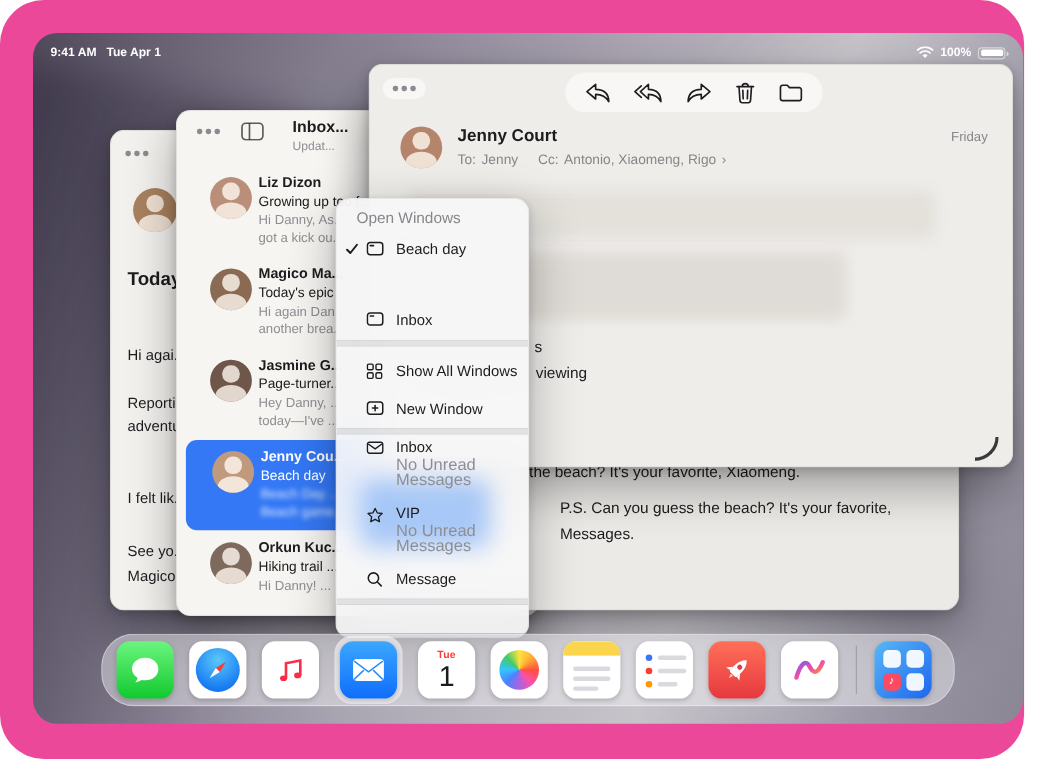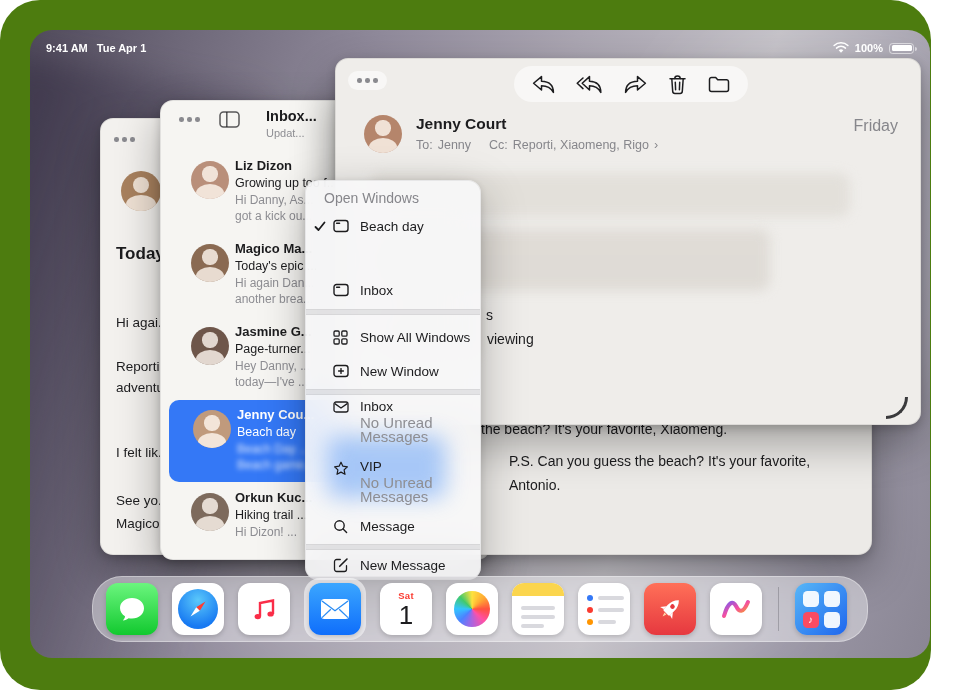--- a/index.html
+++ b/index.html
@@ -2,21 +2,21 @@
 <html><head>
 <meta charset="utf-8">
 <style>
   * { margin:0; padding:0; box-sizing:border-box; }
   body {
     width:960px; height:690px; background:#ffffff;
     font-family:"Liberation Sans","DejaVu Sans",sans-serif;
     -webkit-font-smoothing:antialiased; overflow:hidden;
   }
   
-  .device { position:relative; width:931px; height:690px; background:#4d7c0f; border-radius:40px; }
+  .device { position:relative; width:931px; height:690px; background:#ec4899; border-radius:40px; }
   .screen { position:absolute; left:30px; top:30px; width:900px; height:628px;
     border-radius:22px; overflow:hidden;
     background:linear-gradient(108deg,#514b5c 0%,#6e6879 14%,#908a9b 32%,#aba6b2 50%,#c0bdc4 68%,#9b97a6 86%,#8a8694 100%); }
   .wp-shape1 { position:absolute; left:-70px; top:40px; width:260px; height:640px;
     background:linear-gradient(100deg,rgba(45,38,60,.55),rgba(45,38,60,0)); transform:rotate(9deg); filter:blur(16px); }
   .wp-shape2 { position:absolute; right:-60px; top:-20px; width:340px; height:420px;
     background:rgba(255,255,255,.16); filter:blur(46px); border-radius:50%; }
   .wp-shape3 { position:absolute; left:180px; bottom:-40px; width:600px; height:180px;
     background:rgba(255,255,255,.12); filter:blur(40px); border-radius:50%; }
 
@@ -78,21 +78,21 @@
   .win-msg { left:305px; top:28px; width:586px; height:367px; background:#efedea; }
   .win-msg .dots-wrap { position:absolute; left:12px; top:12px; }
   .toolbar { position:absolute; left:178px; top:7px; width:234px; height:36px;
     background:rgba(255,255,255,.55); border-radius:18px; display:flex; align-items:center;
     justify-content:space-between; padding:0 18px; color:#1d1d1f; }
   .tb-btn { display:flex; align-items:center; }
   .msg-avatar { position:absolute; left:28px; top:56px; width:38px; height:38px; background:#b5856b; }
   .msg-sender { position:absolute; left:80px; top:56px; font-size:15.5px; font-weight:700; color:#1c1c1e; }
   .msg-meta { position:absolute; left:80px; top:79px; font-size:12.5px; color:#86868b; display:flex; gap:5px; }
   .msg-meta b { font-weight:400; color:#86868b; }
-  .msg-date { position:absolute; right:22px; top:58px; font-size:16px; color:#86868b; }
+  .msg-date { position:absolute; right:22px; top:58px; font-size:12px; color:#86868b; }
   .blob { position:absolute; border-radius:10px; filter:blur(6px); }
   .blob-a { left:34px; top:114px; width:480px; height:44px; background:#e1ded8; opacity:.85; }
   .blob-b { left:34px; top:170px; width:400px; height:62px; background:#ddd9d3; opacity:.85; }
   .blob-c { left:34px; top:244px; width:110px; height:56px; background:#e1ded8; opacity:.8; }
   .frag { position:absolute; font-size:14px; color:#1c1c1e; }
   .frag1 { left:150px; top:248px; }
   .frag2 { left:151px; top:272px; }
   .curl { position:absolute; right:12px; bottom:5px; width:22px; height:22px;
     border-right:3.5px solid #3a3a3c; border-bottom:3.5px solid #3a3a3c;
     border-bottom-right-radius:100%; }
@@ -238,29 +238,29 @@
         <div class="avatar" style="background:#c09a7c"></div>
         <div class="sender">Jenny Cou...</div>
         <div class="subject">Beach day</div>
         <div class="preview p1">Beach Day ...</div>
         <div class="preview p2">Beach game...</div>
       </div>
       <div class="mrow" style="top:382px">
         <div class="avatar" style="background:#7d6a5c"></div>
         <div class="sender">Orkun Kuc...</div>
         <div class="subject">Hiking trail ...</div>
-        <div class="preview p1">Hi Dizon! ...</div>
+        <div class="preview p1">Hi Danny! ...</div>
       </div>
     </div>
 
     <div class="win win-beach">
       <div class="beach-blur"></div>
       <div class="beach-line" style="left:168px; top:362px">P.S. Can you guess the beach? It's your favorite,</div>
       <div class="beach-line" style="left:140px; top:330px">the beach? It's your favorite, Xiaomeng.</div>
-      <div class="beach-line" style="left:168px; top:386px">Antonio.</div>
+      <div class="beach-line" style="left:168px; top:386px">Messages.</div>
     </div>
 
     <div class="win win-msg">
       <div class="dots-wrap pill">
         <div class="dots">
             <i></i>
             <i></i>
             <i></i>
           </div>
       </div>
@@ -298,21 +298,21 @@
           </svg>
         </span>
       </div>
       <div class="avatar msg-avatar"></div>
       <div class="msg-sender">Jenny Court</div>
       <div class="msg-meta">
         <b>To:</b>
         <span>Jenny</span>
         <span style="width:8px"></span>
         <b>Cc:</b>
-        <span>Reporti, Xiaomeng, Rigo</span>
+        <span>Antonio, Xiaomeng, Rigo</span>
         <span>›</span>
       </div>
       <div class="msg-date">Friday</div>
       <div class="blob blob-a"></div>
       <div class="blob blob-b"></div>
       <div class="blob blob-c"></div>
       <div class="frag frag1">s</div>
       <div class="frag frag2">viewing</div>
       <div class="curl"></div>
     </div>
@@ -410,30 +410,20 @@
           <svg width="15" height="15" viewBox="0 0 15 15" fill="none" stroke="#1c1c1e" stroke-width="1.4" stroke-linecap="round">
               <circle cx="6.5" cy="6.5" r="4.7"></circle>
               <path d="M10.1 10.1 L13.6 13.6"></path>
             </svg>
         </span>
         <span class="mlabel">Message</span>
       </div>
 
       <div class="msep" style="top:363px"></div>
 
-      <div class="menu-row" style="top:371px; height:26px">
-        <span class="mcheck"></span>
-        <span class="micon">
-          <svg width="16" height="16" viewBox="0 0 16 16" fill="none" stroke="#1c1c1e" stroke-width="1.3" stroke-linecap="round">
-            <path d="M13.5 8.7 V12.3 a2.2 2.2 0 0 1 -2.2 2.2 H3.7 a2.2 2.2 0 0 1 -2.2 -2.2 V4.7 a2.2 2.2 0 0 1 2.2 -2.2 H7.3"></path>
-            <path d="M6.7 9.3 L14 2" stroke-width="1.6"></path>
-          </svg>
-        </span>
-        <span class="mlabel">New Message</span>
-      </div>
     </div>
 
     <div class="dock">
       <div class="app icon-messages">
         <svg width="30" height="28" viewBox="0 0 30 28">
             <path d="M15 3 C8 3 3 7.5 3 13 C3 16.5 5 19.5 8 21.2 C8 22.8 7 24.4 5.8 25.4 C8.2 25.2 10.2 24.3 11.6 23.2 C12.7 23.4 13.8 23.5 15 23.5 C22 23.5 27 19 27 13.2 C27 7.5 22 3 15 3 Z" fill="#fff"></path>
           </svg>
       </div>
       <div class="app">
         <div class="safari-inner">
@@ -454,21 +444,21 @@
         <div class="app icon-mail-app">
           <svg width="30" height="22" viewBox="0 0 30 22">
             <rect x="1" y="1" width="28" height="20" rx="3.5" fill="#fff"></rect>
             <path d="M2 3 L15 12.8 L28 3" stroke="#2a8cf4" stroke-width="1.3" fill="none"></path>
             <path d="M2 19.6 L10.8 11.2" stroke="#2a8cf4" stroke-width="1.3" fill="none"></path>
             <path d="M28 19.6 L19.2 11.2" stroke="#2a8cf4" stroke-width="1.3" fill="none"></path>
           </svg>
         </div>
       </div>
       <div class="app icon-calendar">
-        <span class="cal-day">Sat</span>
+        <span class="cal-day">Tue</span>
         <span class="cal-date">1</span>
       </div>
       <div class="app">
           <div class="photos-flower"></div>
         </div>
       <div class="app">
         <div class="notes-top"></div>
         <div class="notes-line" style="top:23px"></div>
         <div class="notes-line" style="top:32px"></div>
         <div class="notes-line" style="top:41px; right:20px"></div>

